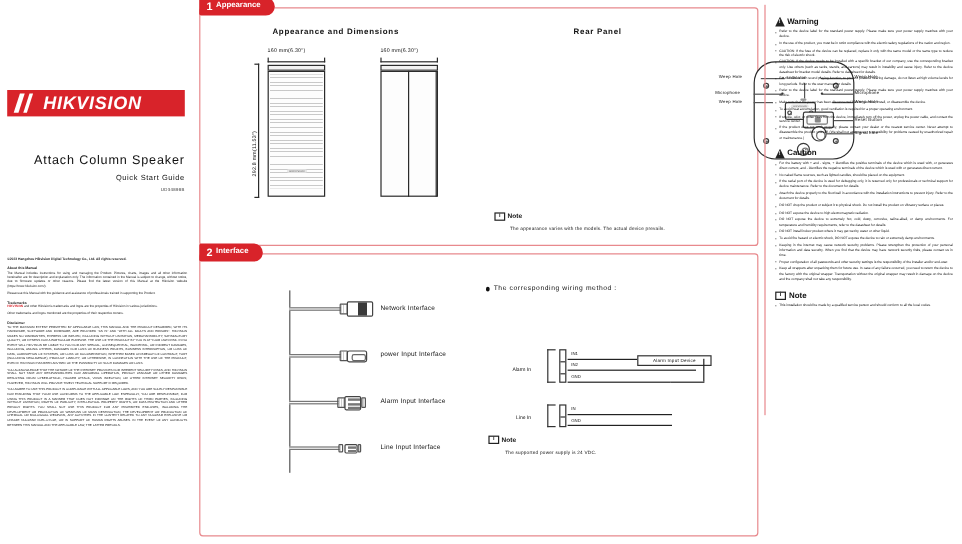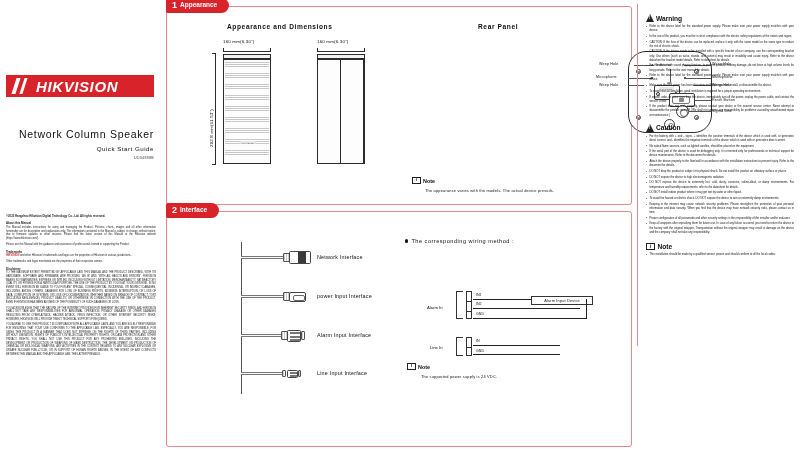--- a/index.html
+++ b/index.html
@@ -428,21 +428,21 @@
 <div id="page">
 
   <div id="cover">
     <div class="hik-logo">
       <span class="slashes">
           <i></i>
           <i></i>
         </span>
       <span class="wordmark">HIKVISION</span>
     </div>
-    <div class="cover-title">Network Column Speaker</div>
+    <div class="cover-title">Attach Column Speaker</div>
     <div class="cover-sub">Quick Start Guide</div>
     <div class="cover-code">UD34898B</div>
 
     <div class="legal">
       <div class="copy">©2023 Hangzhou Hikvision Digital Technology Co., Ltd. All rights reserved.</div>
       <h4>About this Manual</h4>
       <p>The Manual includes instructions for using and managing the Product. Pictures, charts, images and all other information hereinafter are for description and explanation only. The information contained in the Manual is subject to change, without notice, due to firmware updates or other reasons. Please find the latest version of this Manual at the Hikvision website (https://www.hikvision.com/).</p>
       <p>Please use this Manual with the guidance and assistance of professionals trained in supporting the Product.</p>
       <h4>Trademarks</h4>
       <p><span class="tm-red">HIKVISION</span> <span>and other Hikvision's trademarks and logos are the properties of Hikvision in various jurisdictions.</span></p>

